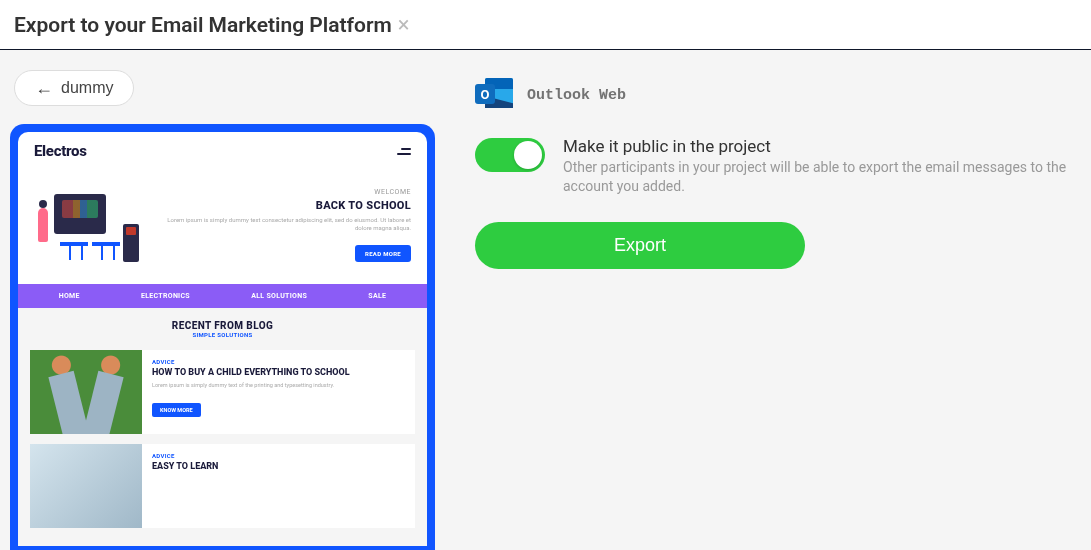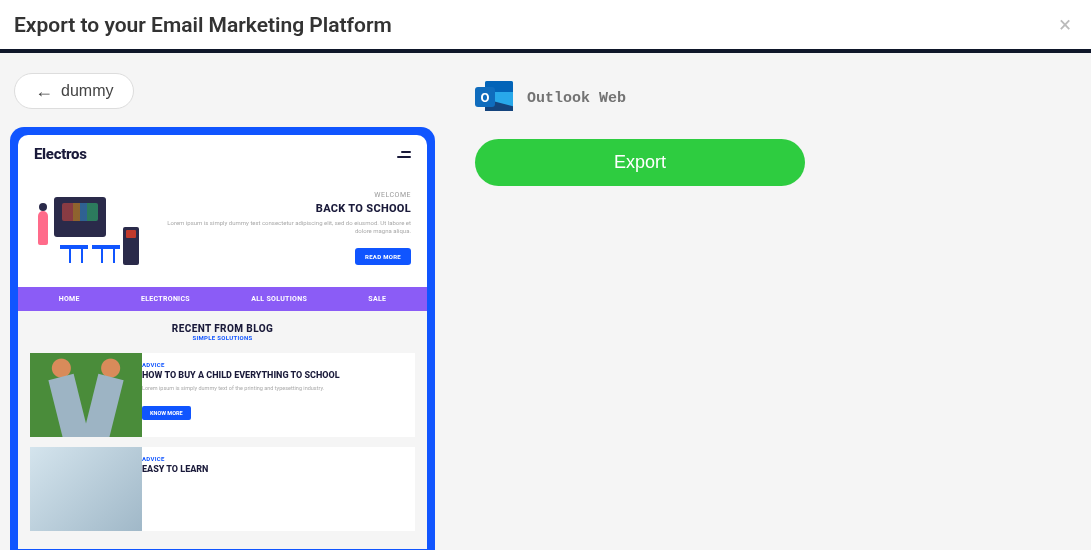--- a/index.html
+++ b/index.html
@@ -11,23 +11,23 @@
       font-family: -apple-system, BlinkMacSystemFont, "Segoe UI", Roboto, Arial, sans-serif;
       background: #f5f5f5;
       width: 1091px;
       height: 550px;
       overflow: hidden;
       position: relative;
     }
     .header {
       background: #fff;
       padding: 12px 14px;
-      border-bottom: 4px solid #0f172a;
-      display: flex;
-      justify-content: space-between;
+      border-bottom: 1px solid #0f172a;
+      display: flex;
+      justify-content: flex-start;
       align-items: center;
     }
     .header-title {
       font-size: 21px;
       font-weight: 600;
       color: #333;
     }
     .close-btn {
       font-size: 22px;
       color: #bbb;
@@ -262,20 +262,21 @@
     .blog-sub {
       text-align: center;
       font-size: 6px;
       color: #1055ff;
       font-weight: 700;
       letter-spacing: 0.3px;
       margin-bottom: 12px;
     }
     .blog-item {
       display: flex;
+      gap: 10px;
       background: #fff;
       padding: 0;
       margin-bottom: 10px;
     }
     .blog-img {
       width: 112px;
       height: 84px;
       flex-shrink: 0;
       background: #4a8c3a;
       position: relative;
@@ -522,16 +523,25 @@
 
   <div class="right-col">
     <div class="platform-row">
       <div class="outlook-icon">
         <div class="outlook-back"></div>
         <div class="outlook-front">O</div>
       </div>
       <div class="platform-name">Outlook Web</div>
     </div>
 
+    <div class="toggle-row">
+      <div class="toggle">
+        <div class="toggle-knob"></div>
+      </div>
+      <div class="toggle-text">
+        <div class="toggle-title">Make it public in the project</div>
+        <div class="toggle-desc">Other participants in your project will be able to export the email messages to the account you added.</div>
+      </div>
+    </div>
 
     <button class="export-btn">Export</button>
   </div>
 </div>
 
 </body></html>

